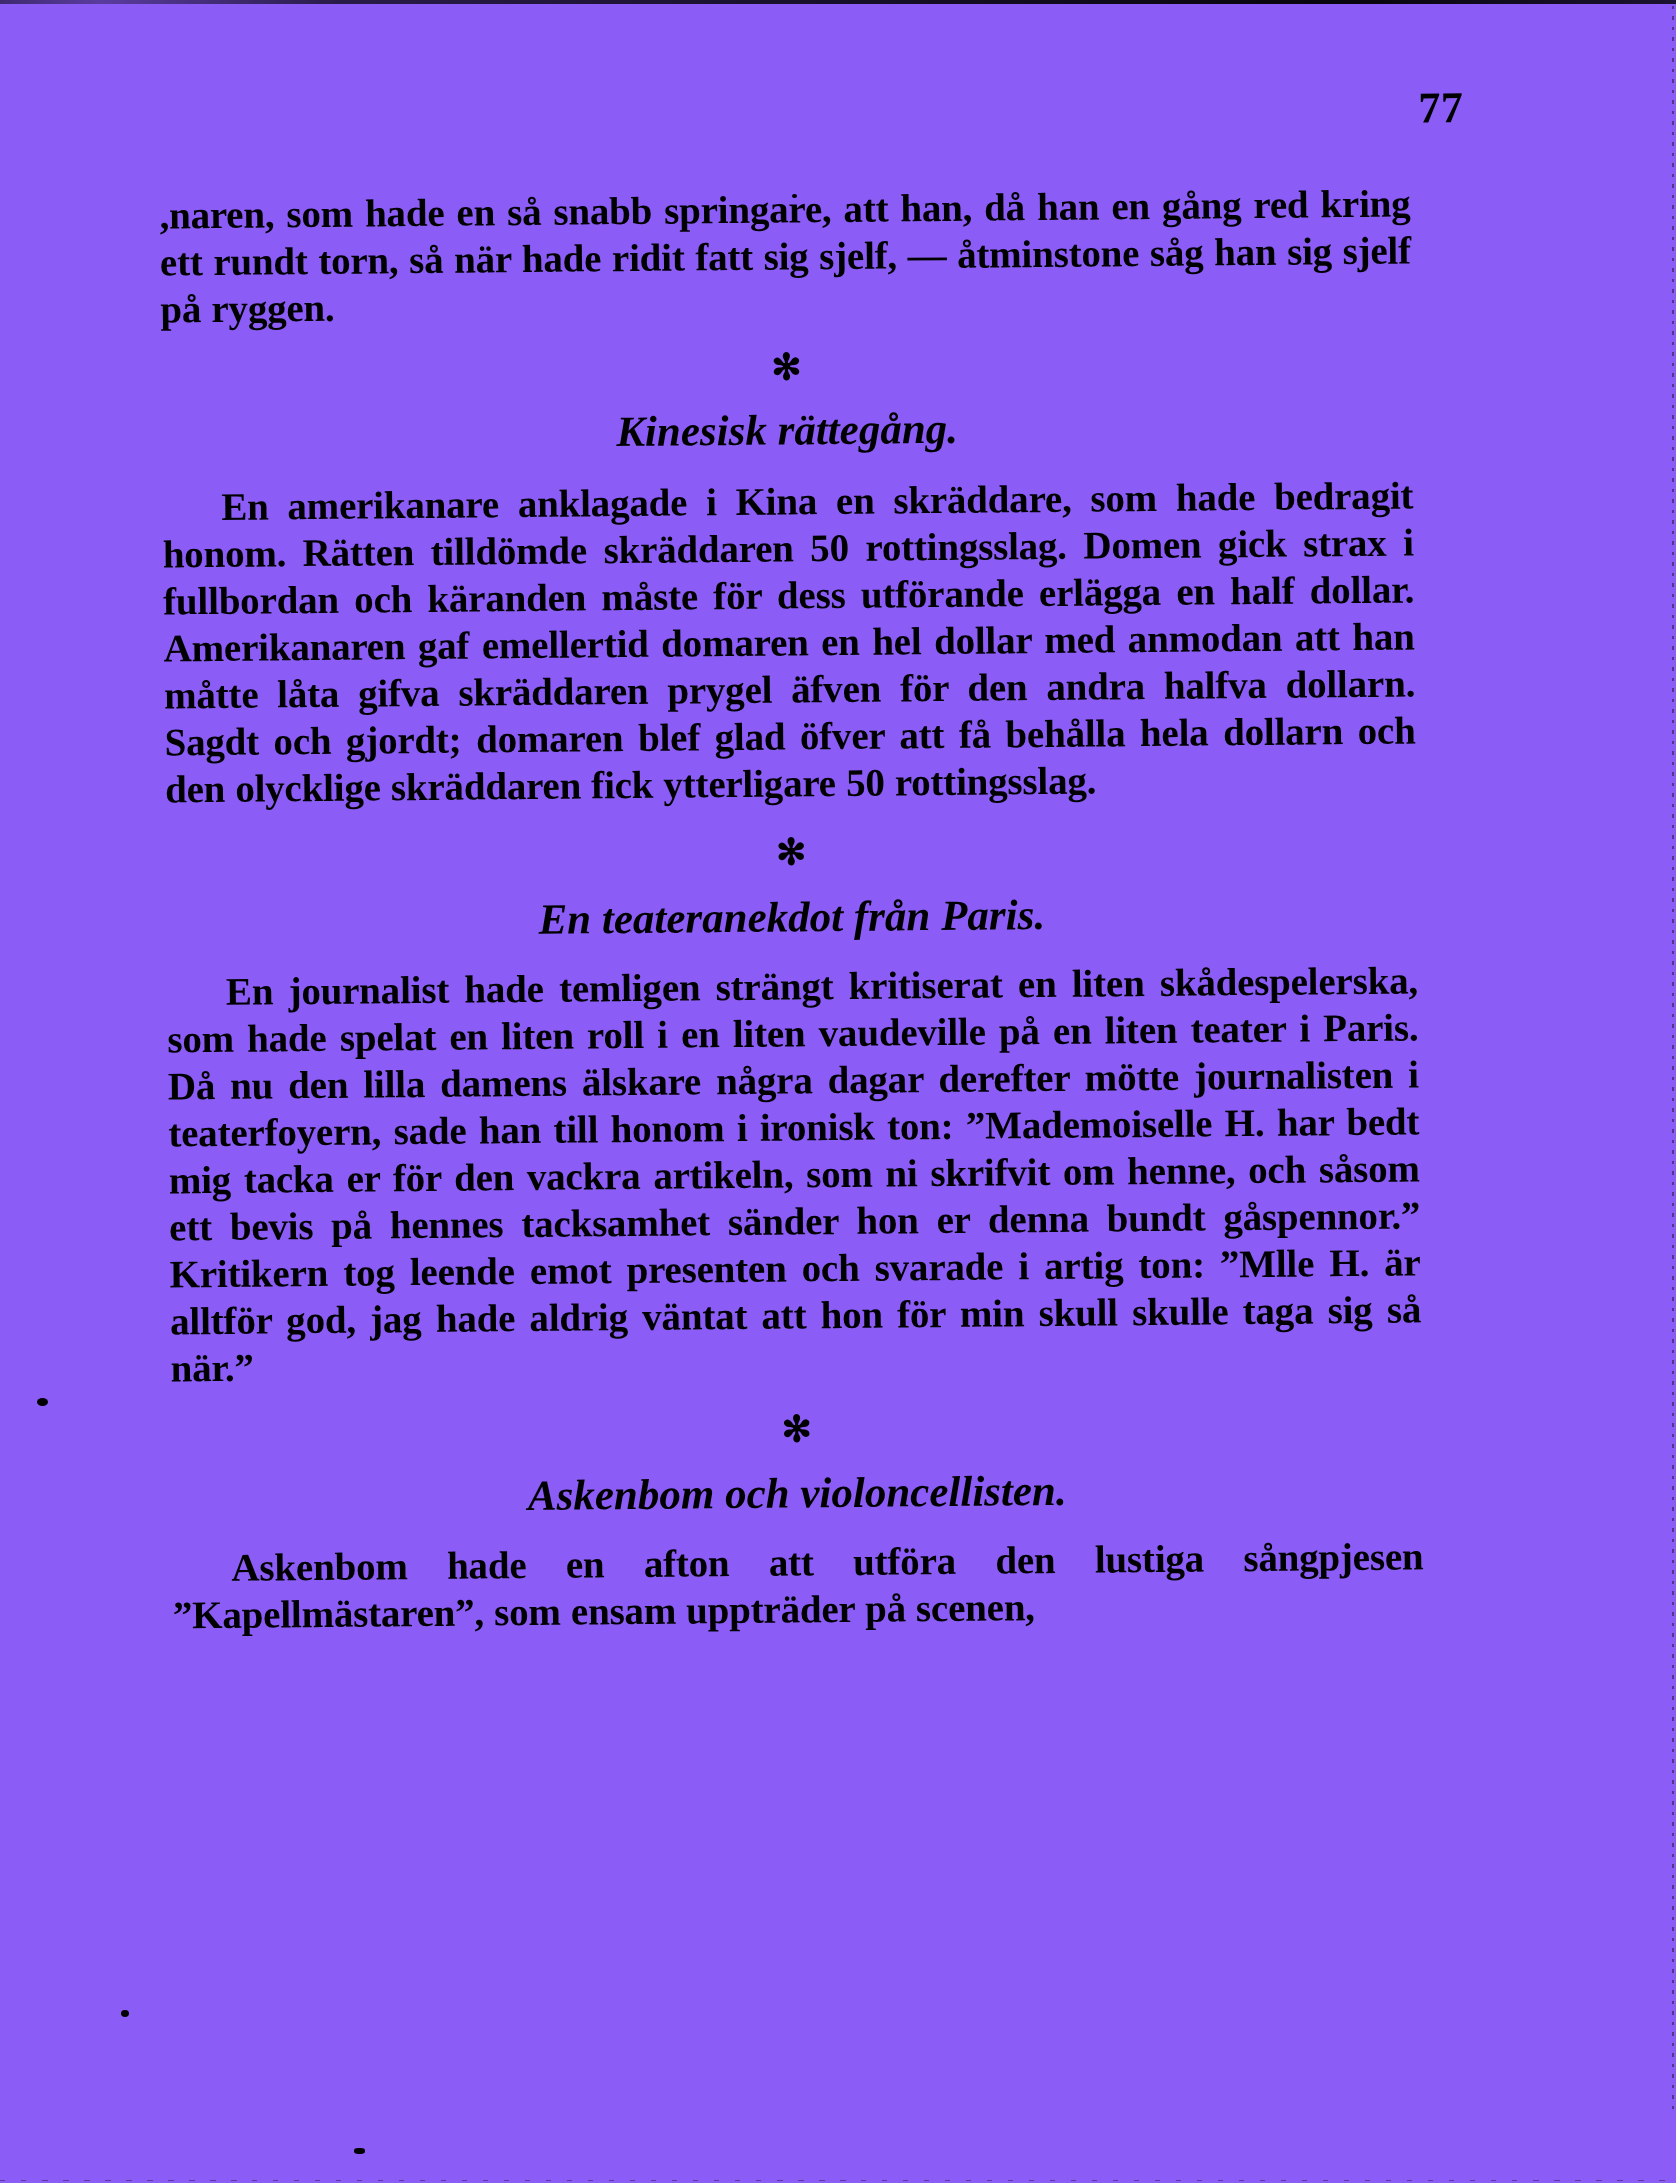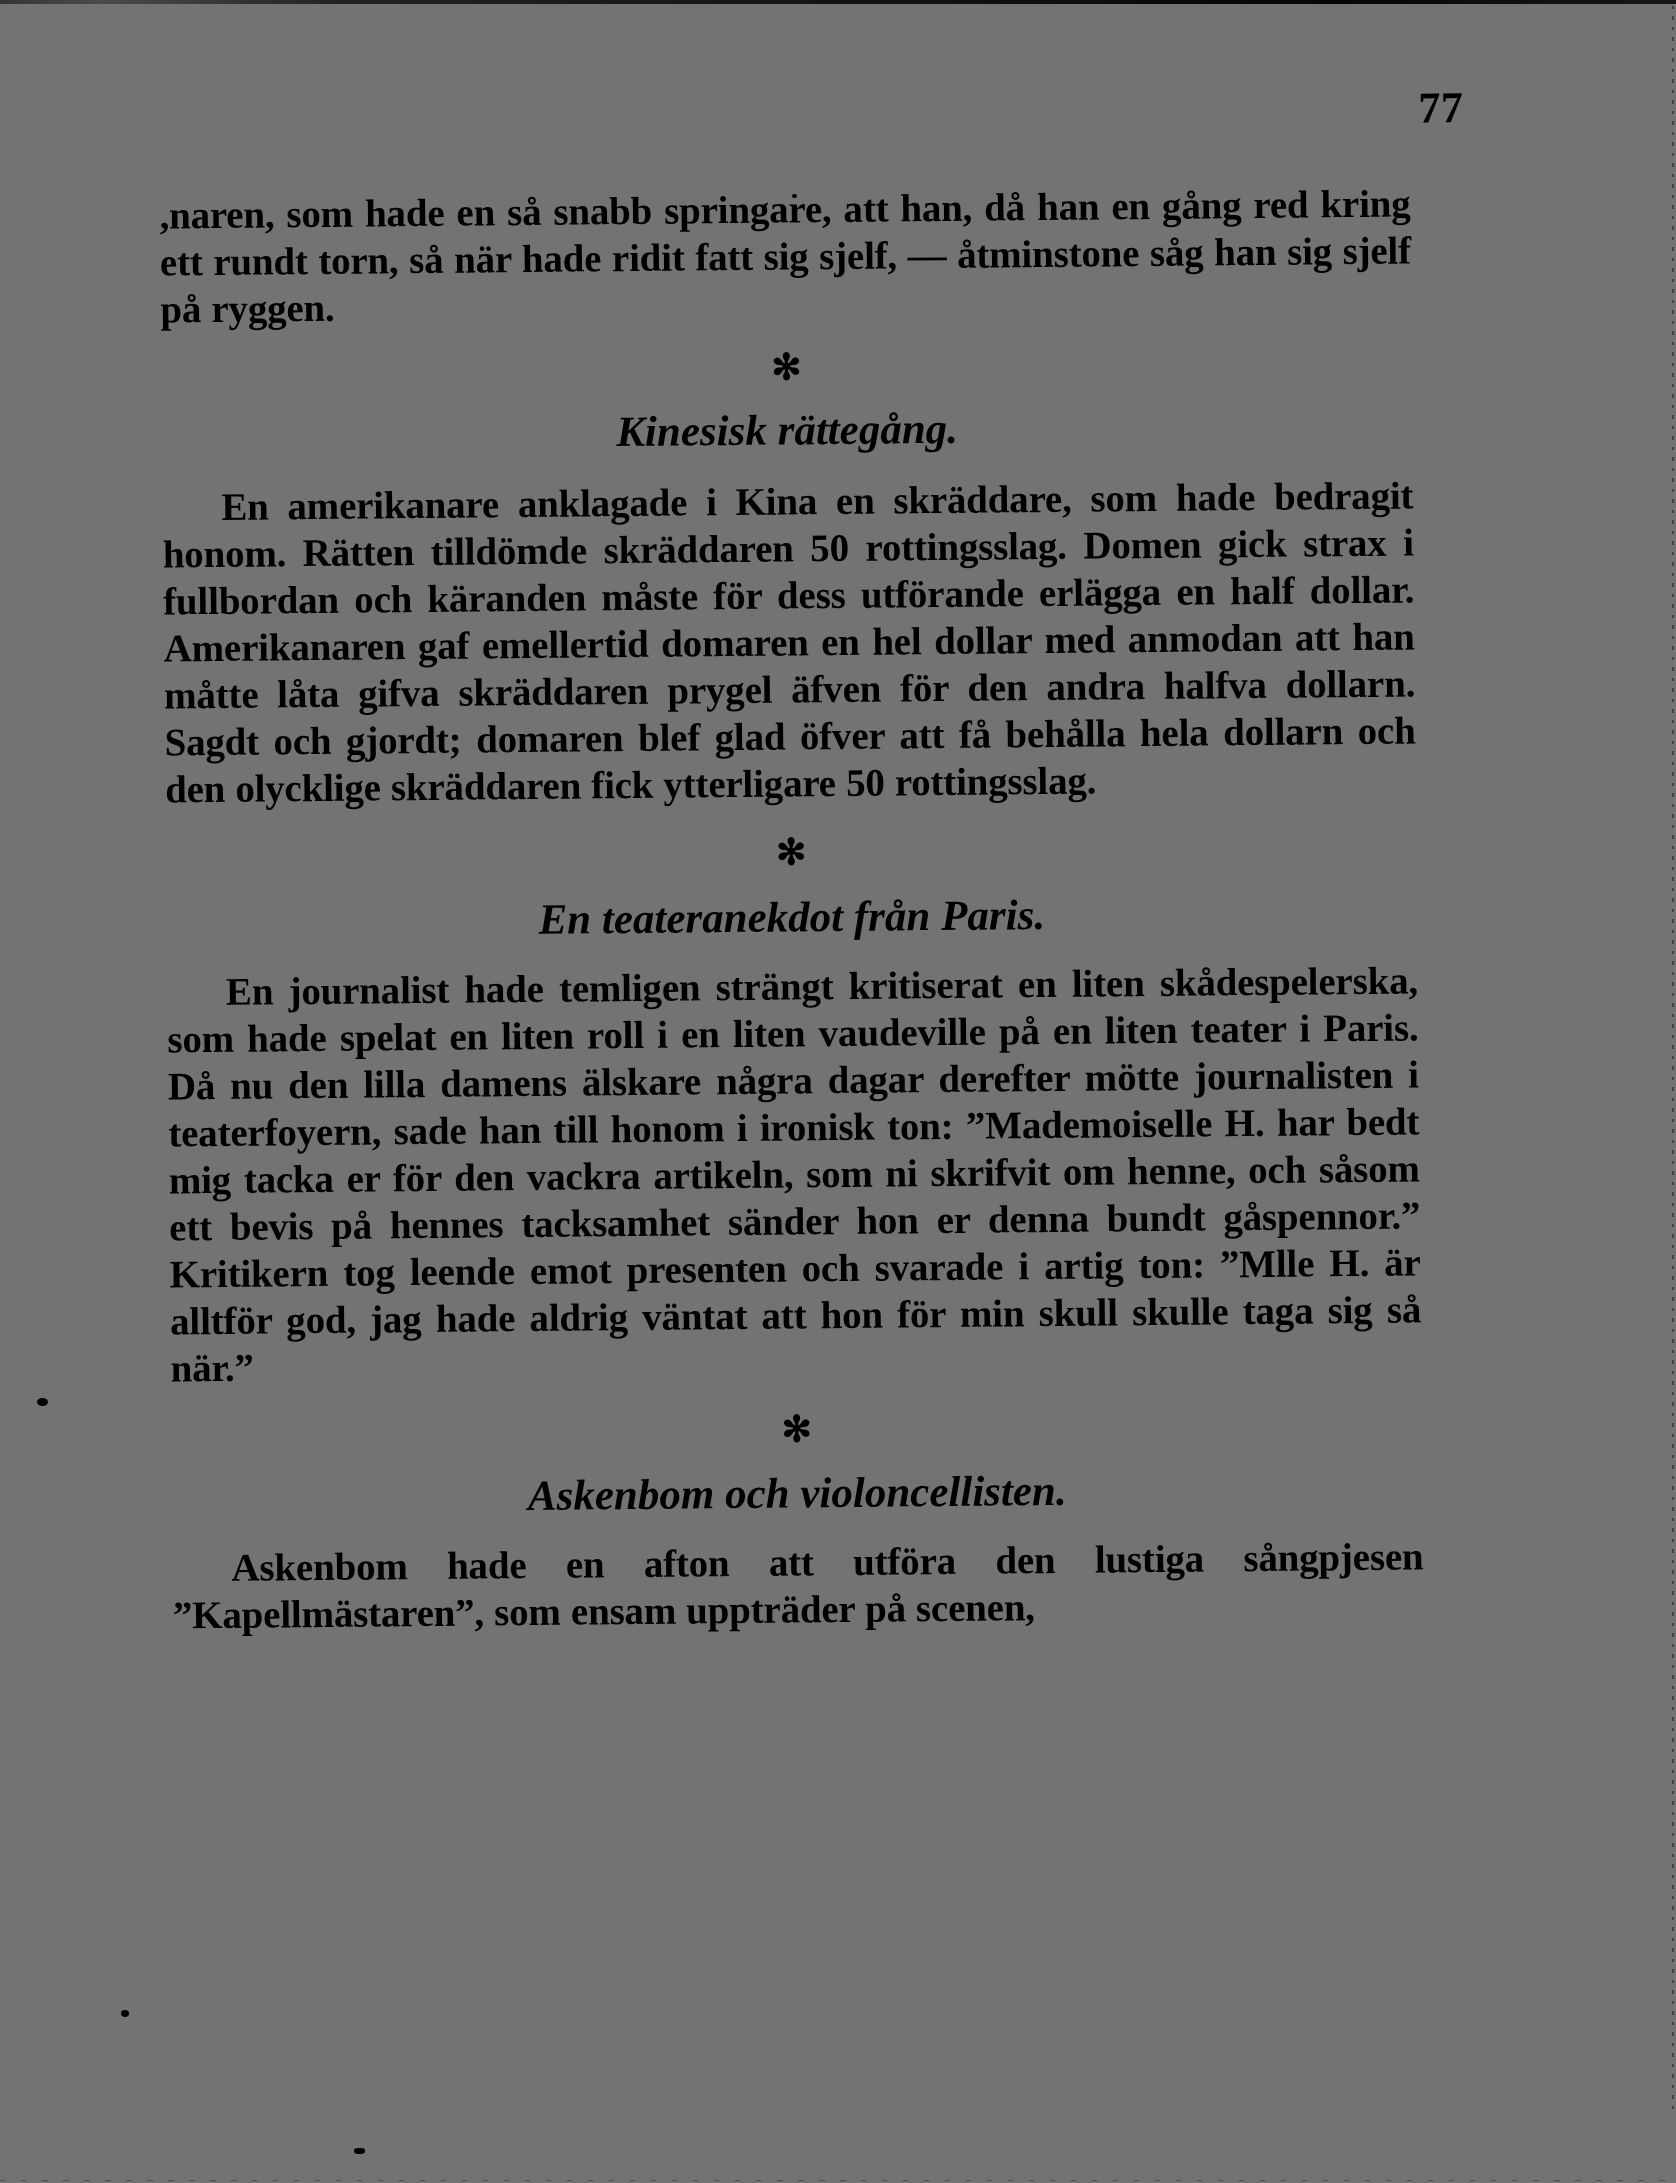--- a/index.html
+++ b/index.html
@@ -14,21 +14,21 @@
     overflow: hidden;
     font-family: "Liberation Serif", "DejaVu Serif", serif;
     color: #000000;
     position: relative;
   }
 
   
   #page-sheet {
     position: absolute;
     inset: 0;
-    background: #737373;
+    background: #8b5cf6;
     padding-left: 24px;
   }
 
   
   .scan-edge-top {
     position: absolute;
     top: 0; left: 0;
     width: 1676px; height: 4.3px;
     background: linear-gradient(to right,
         rgba(0,0,0,0.55) 0%,

